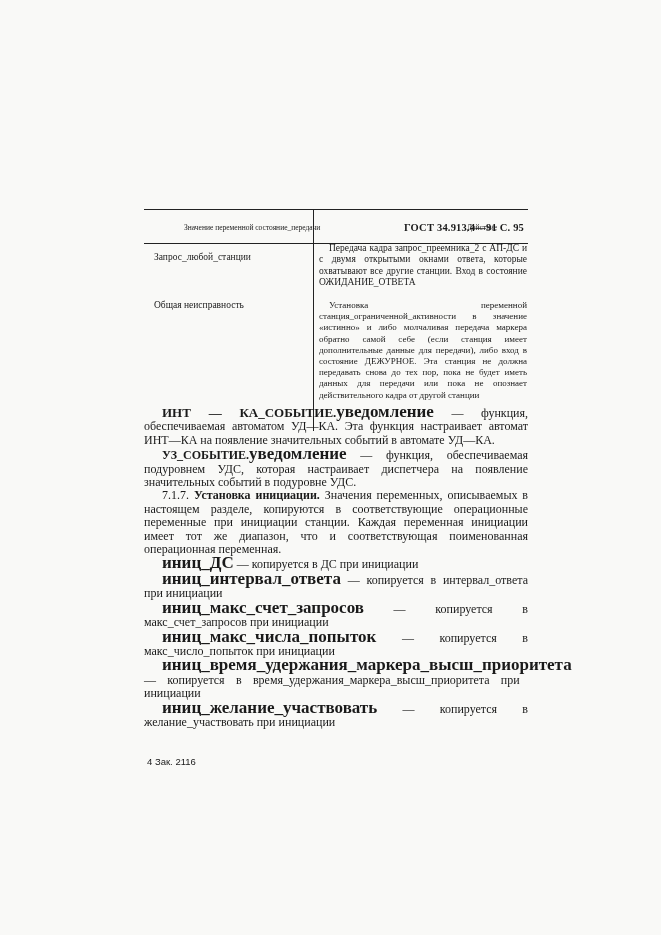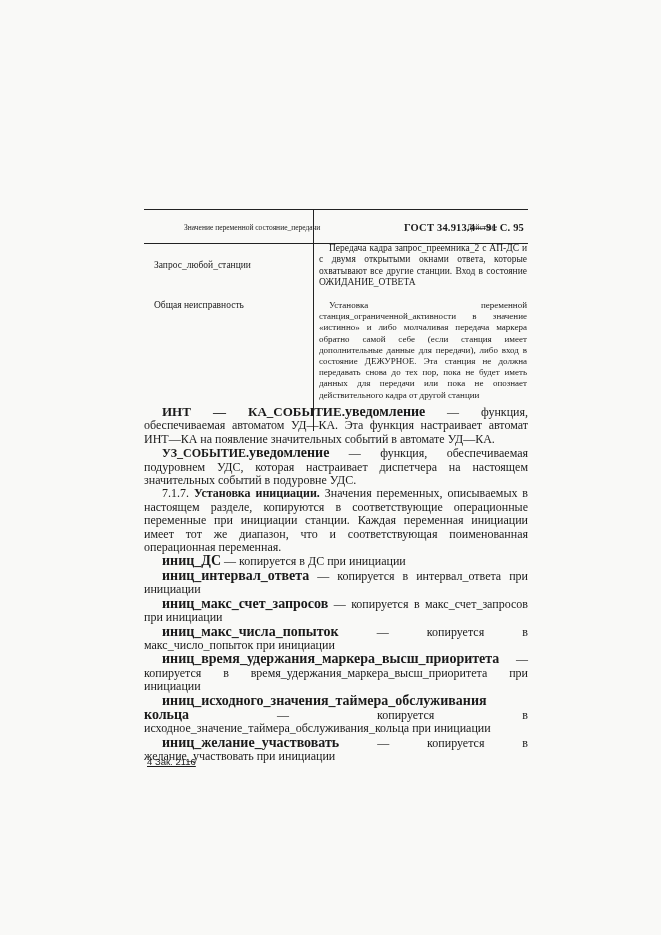--- a/index.html
+++ b/index.html
@@ -11,52 +11,51 @@
   .vline{position:absolute;left:169px;top:0;height:222px;border-left:1px solid #222;}
   .th{position:absolute;font-size:7.5px;top:14px;margin-left:38px;}
   .th.left{left:2px;}
   .th.right{left:300px;transform:translateX(-50%);}
   .cell-left{position:absolute;left:10px;font-size:9.5px;}
   .cell-right{position:absolute;left:175px;width:208px;font-size:9.5px;line-height:11.4px;text-align:justify;}
   .cell-right p{margin:0;text-indent:10px;}
   .body{position:absolute;left:144px;top:405px;width:384px;font-size:12px;line-height:13.4px;text-align:justify;}
   .body p{margin:0;text-indent:18px;}
   .body .big{font-size:13px;margin-top:12px;}
-  .sm{font-size:14px;}
-  .footer{position:absolute;left:147px;top:756px;font-size:9.5px;font-family:"Liberation Sans",sans-serif;text-decoration:underline;}
+  .sm{font-size:17px;}
+  .footer{position:absolute;left:147px;top:756px;font-size:9.5px;font-family:"Liberation Sans",sans-serif;}
 </style>
 </head>
 <body>
 
 <div class="header">ГОСТ 34.913.4—91 С. 95</div>
 
 <div class="table">
   <div class="rule" style="top:0"></div>
   <div class="vline"></div>
   <div class="th left">Значение переменной состояние_передачи</div>
   <div class="th right">Действие</div>
   <div class="rule" style="top:34px"></div>
 
-  <div class="cell-left" style="top:51px">Запрос_любой_станции</div>
+  <div class="cell-left" style="top:43px">Запрос_любой_станции</div>
   <div class="cell-right" style="top:34px">
     <p>Передача кадра запрос_преемника_2 с АП-ДС и с двумя открытыми окнами ответа, которые охватывают все другие станции. Вход в состояние ОЖИДАНИЕ_ОТВЕТА</p>
   </div>
 
   <div class="cell-left" style="top:91px">Общая неисправность</div>
   <div class="cell-right" style="top:91px;font-size:9px;line-height:11.2px;">
     <p>Установка переменной станция_ограниченной_активности в значение «истинно» и либо молчаливая передача маркера обратно самой себе (если станция имеет дополнительные данные для передачи), либо вход в состояние ДЕЖУРНОЕ. Эта станция не должна передавать снова до тех пор, пока не будет иметь данных для передачи или пока не опознает действительного кадра от другой станции</p>
   </div>
 </div>
 
 <div class="body">
   <p><b class="big">ИНТ — КА_СОБЫТИЕ.</b><b class="sm">уведомление</b><span> — функция, обеспечиваемая автоматом УД—КА. Эта функция настраивает автомат ИНТ—КА на появление значительных событий в автомате УД—КА.</span></p>
-  <p><b>УЗ_СОБЫТИЕ.</b><b class="sm">уведомление</b><span> — функция, обеспечиваемая подуровнем УДС, которая настраивает диспетчера на настоящем значительных событий в подуровне УДС.</span></p>
+  <p><b>УЗ_СОБЫТИЕ.</b><b class="sm">уведомление</b><span> — функция, обеспечиваемая подуровнем УДС, которая настраивает диспетчера на появление значительных событий в подуровне УДС.</span></p>
   <p><span>7.1.7. </span><b>Установка инициации.</b><span> Значения переменных, описываемых в настоящем разделе, копируются в соответствующие операционные переменные при инициации станции. Каждая переменная инициации имеет тот же диапазон, что и соответствующая поименованная операционная переменная.</span></p>
   <p><b class="sm">иниц_ДС</b><span> — копируется в ДС при инициации</span></p>
   <p><b class="sm">иниц_интервал_ответа</b><span> — копируется в интервал_ответа при инициации</span></p>
   <p><b class="sm">иниц_макс_счет_запросов</b><span> — копируется в макс_счет_запросов при инициации</span></p>
   <p><b class="sm">иниц_макс_числа_попыток</b><span> — копируется в макс_число_попыток при инициации</span></p>
   <p><b class="sm">иниц_время_удержания_маркера_высш_приоритета</b><span> — копируется в время_удержания_маркера_высш_приоритета при инициации</span></p>
-  <p><b class="sm">иниц_исходного_значения_таймера_обслуживания кольца</b><span> — копируется в исходное_значение_таймера_обслуживания_кольца при инициации</span></p>
   <p><b class="sm">иниц_желание_участвовать</b><span> — копируется в желание_участвовать при инициации</span></p>
 </div>
 
 <div class="footer">4 Зак. 2116</div>
 
 </body></html>

